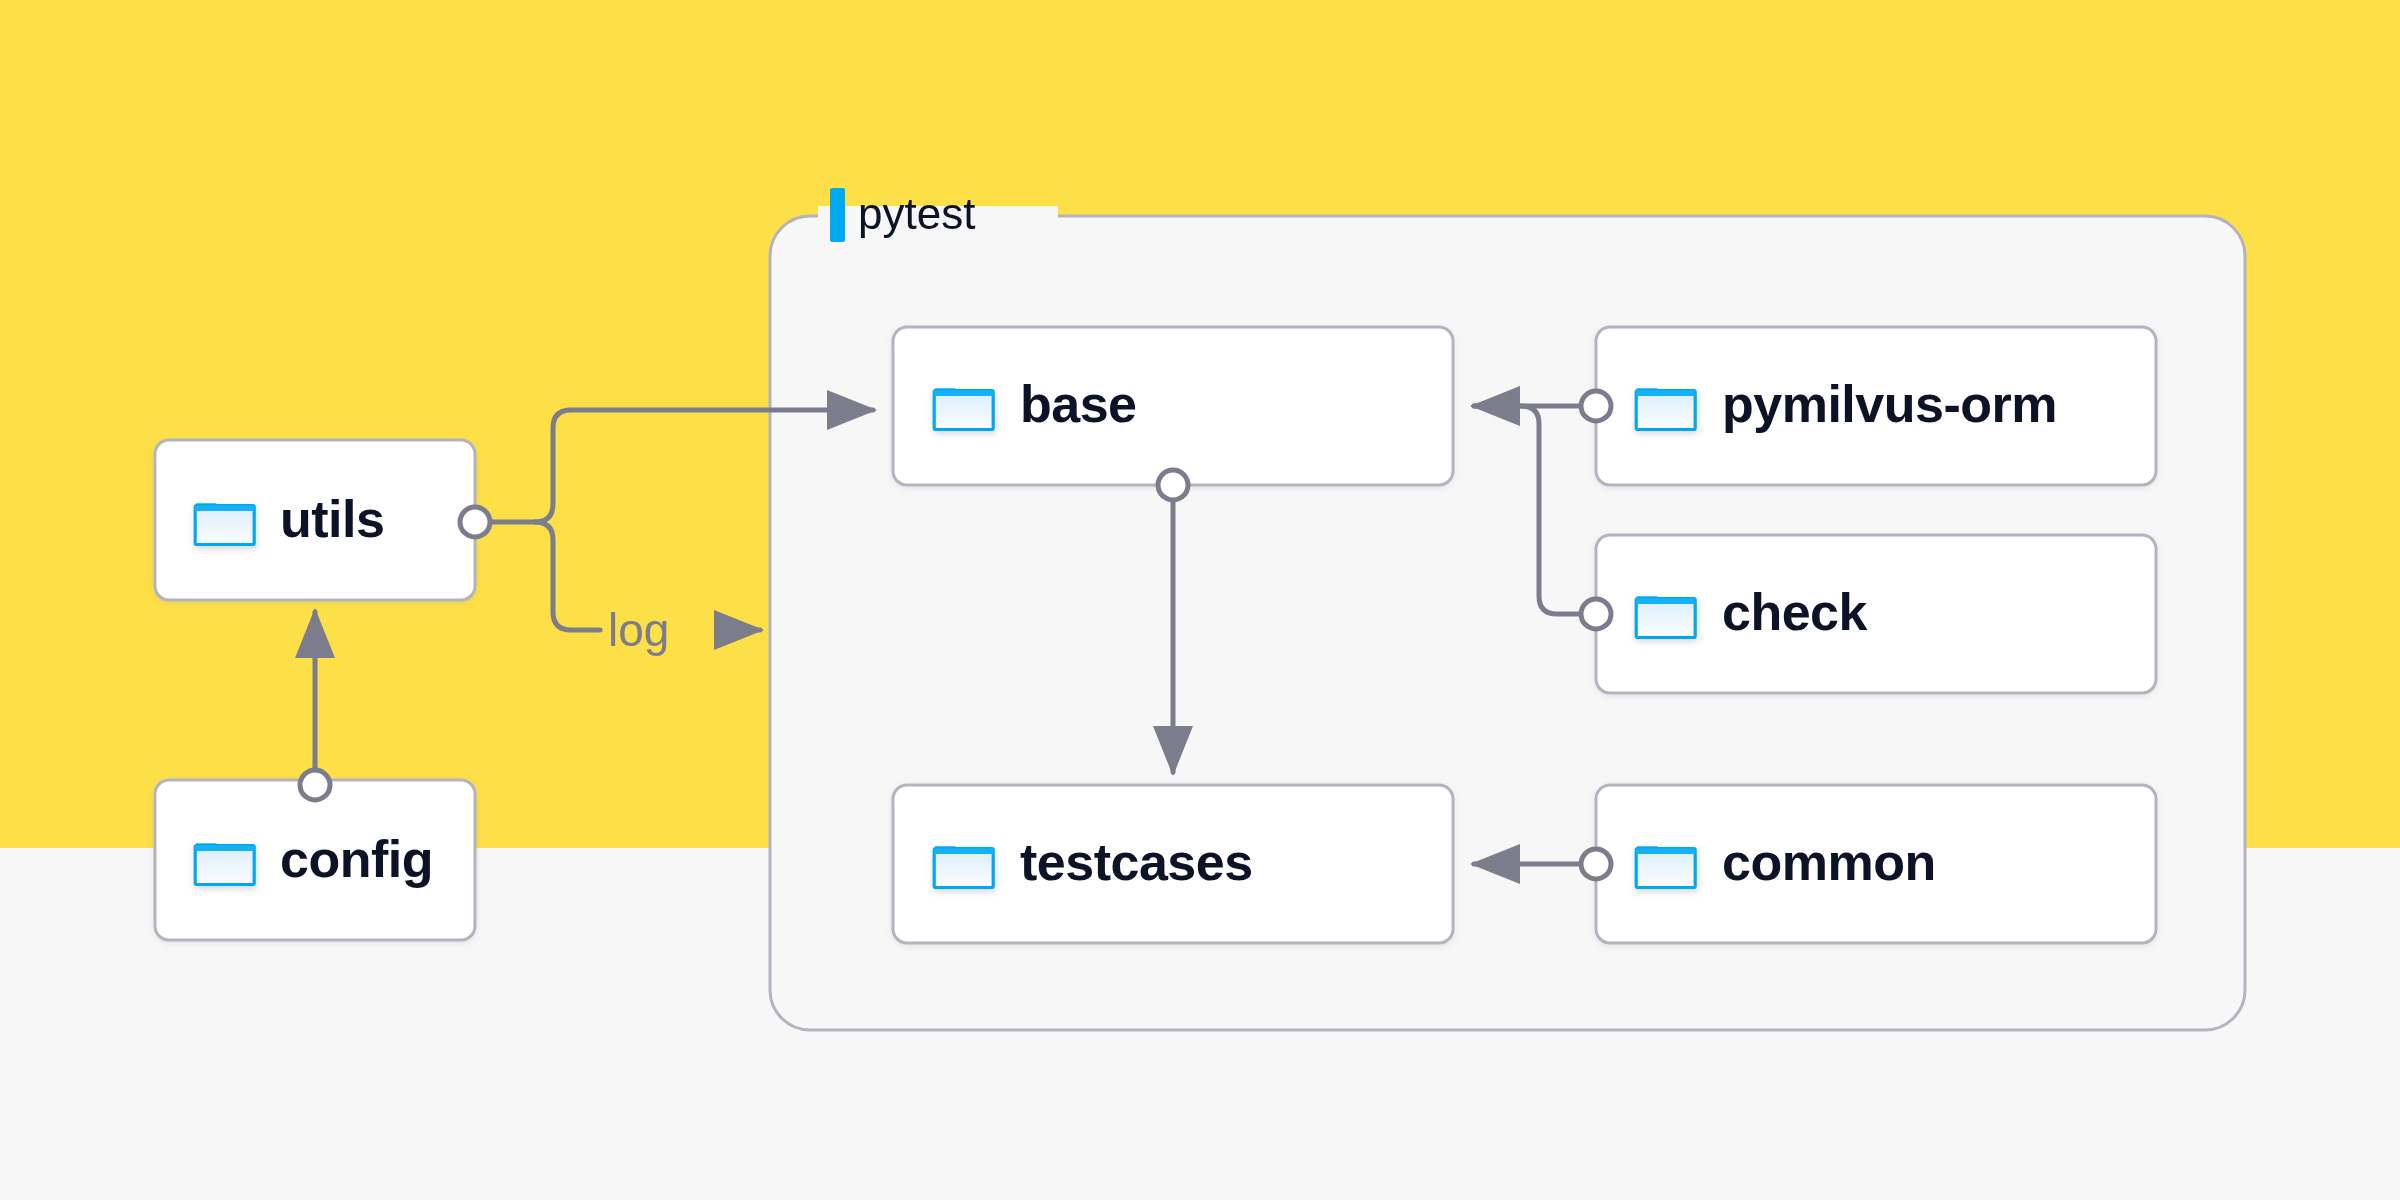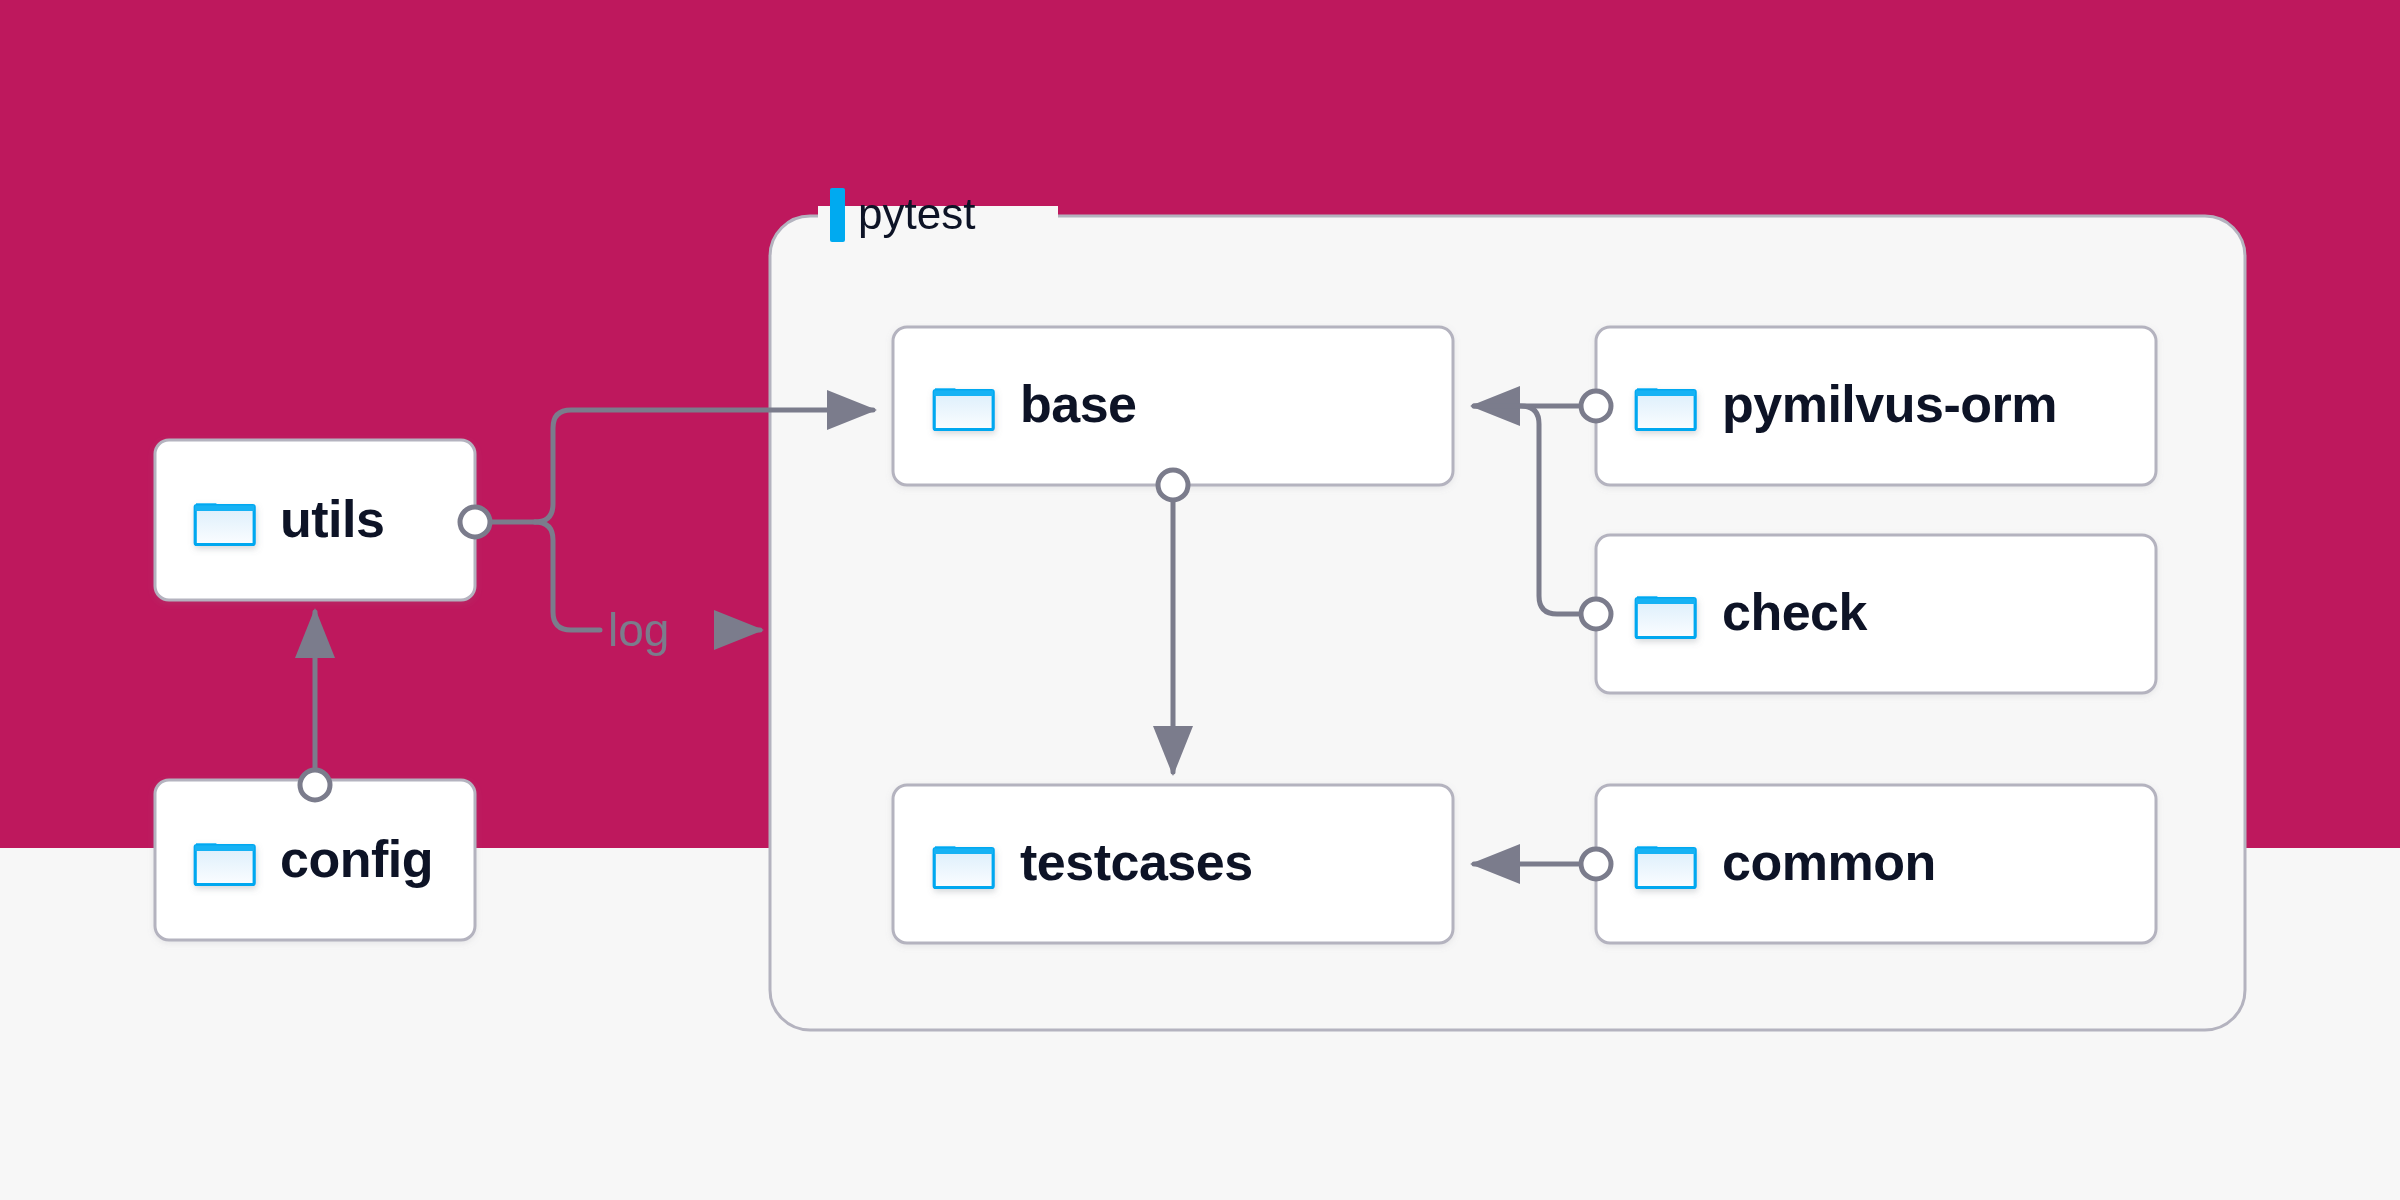--- a/index.html
+++ b/index.html
@@ -10,21 +10,21 @@
   body {
     width: 2400px;
     height: 1200px;
     overflow: hidden;
     font-family: "Liberation Sans", sans-serif;
   }
   #stage {
     position: relative;
     width: 2400px;
     height: 848px;
-    background: #be185d;
+    background: #fde047;
   }
   svg.diagram {
     position: absolute;
     left: 0;
     top: 0;
     width: 2400px;
     height: 1200px;
   }
   .node-label {
     font-family: "Liberation Sans", sans-serif;

